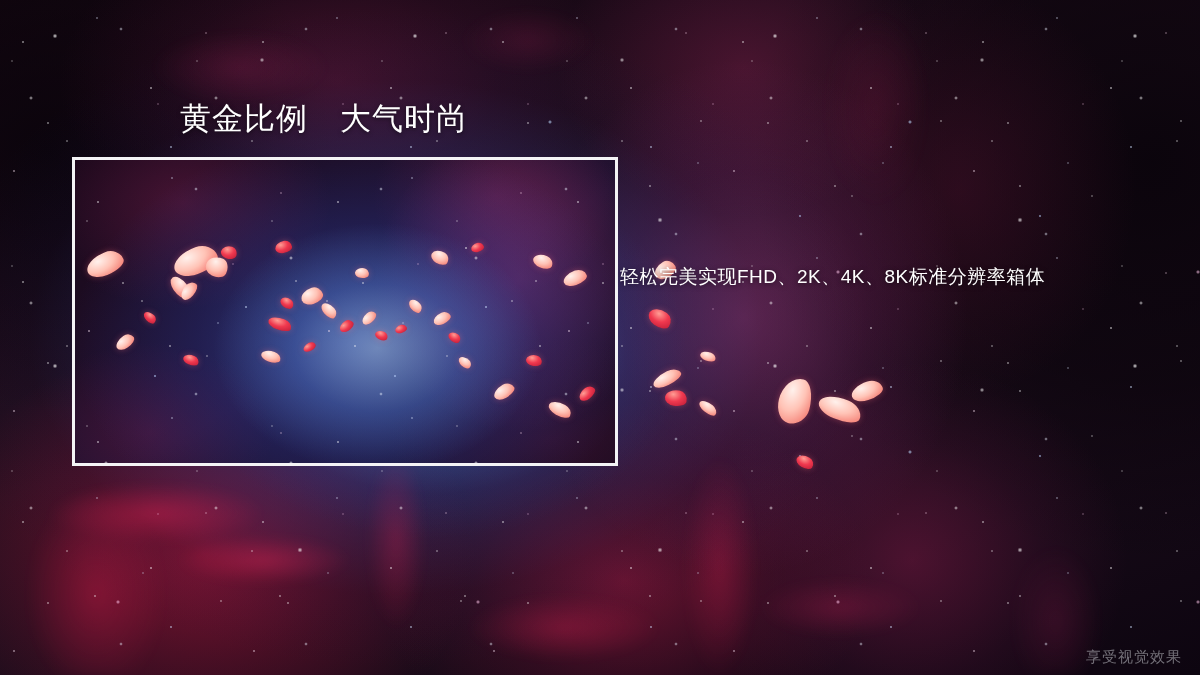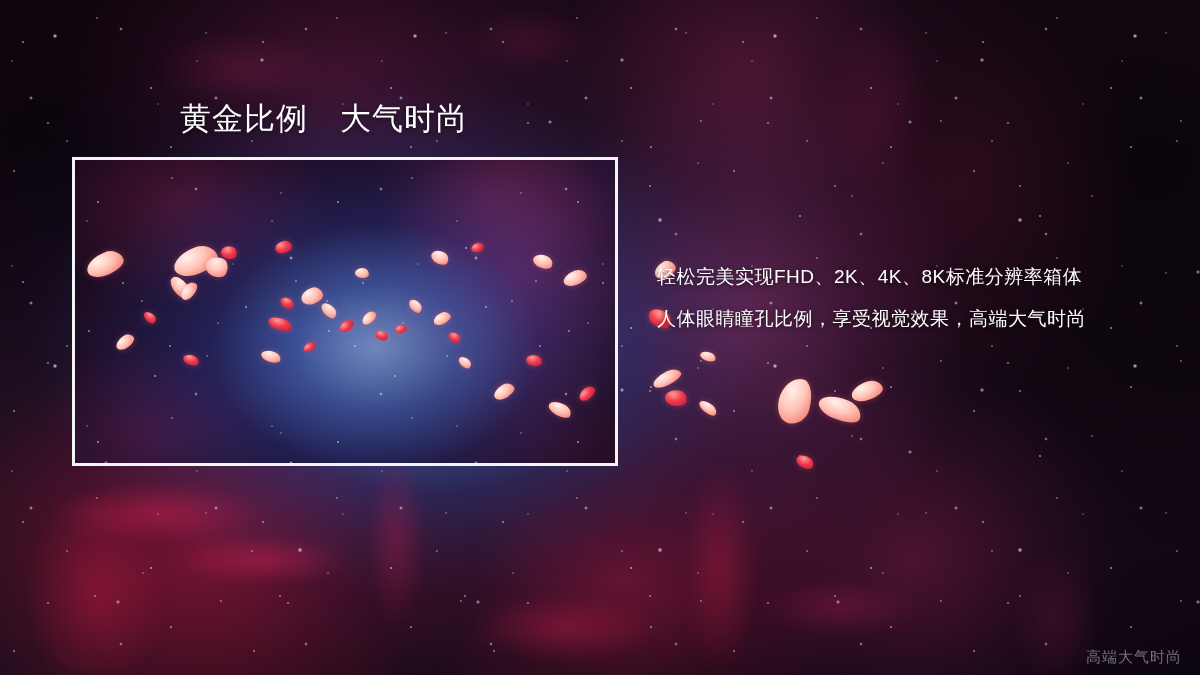--- a/index.html
+++ b/index.html
@@ -162,21 +162,21 @@
     font-size: 31px;
     line-height: 1.25;
     color: #ffffff;
     letter-spacing: 1px;
     white-space: pre;
     text-shadow: 0 1px 4px rgba(0,0,0,0.55);
   }
 
   #body-copy {
     position: absolute;
-    left: 657px;
+    left: 620px;
     top: 256px;
     width: 500px;
   }
   .copy-line {
     font-size: 19px;
     line-height: 42px;
     color: #ffffff;
     letter-spacing: 0.5px;
     white-space: nowrap;
     text-shadow: 0 1px 5px rgba(0,0,0,0.6);
@@ -272,18 +272,17 @@
         <div class="petal deep" style="left: 68px; top: 153px; width: 14px; height: 9px; transform: rotate(45deg);"></div>
         <div class="petal pale" style="left: 40px; top: 176px; width: 20px; height: 12px; transform: rotate(-35deg);"></div>
         <div class="petal deep" style="left: 108px; top: 195px; width: 16px; height: 10px; transform: rotate(22deg);"></div>
       </div>
   </div>
 
   <div id="slide-title">黄金比例　大气时尚</div>
 
   <div id="body-copy">
     <div class="copy-line">轻松完美实现FHD、2K、4K、8K标准分辨率箱体</div>
-    <div class="copy-line">人体眼睛瞳孔比例，享受视觉效果，高端大气时尚</div>
   </div>
 
-  <div id="watermark">高端大气时尚</div>
+  <div id="watermark">享受视觉效果</div>
 
 </div>
 
 </body></html>

